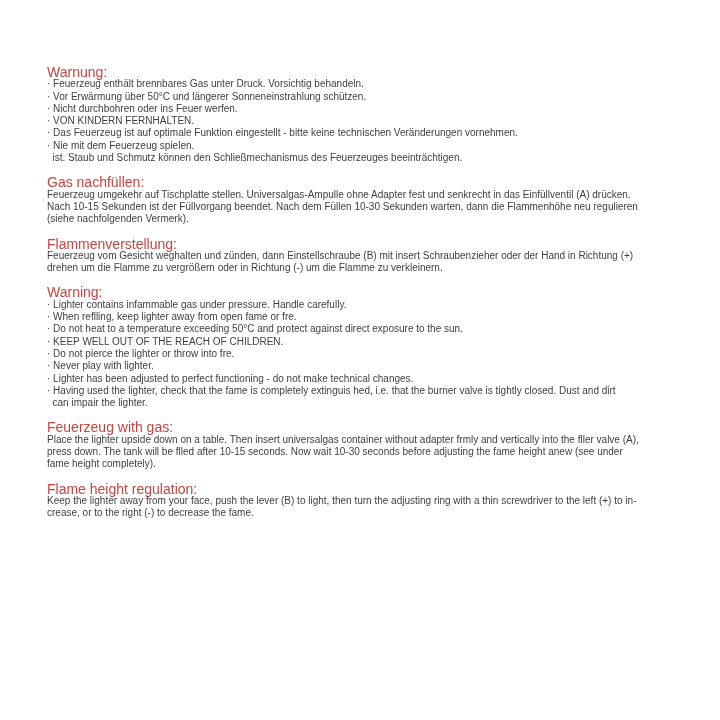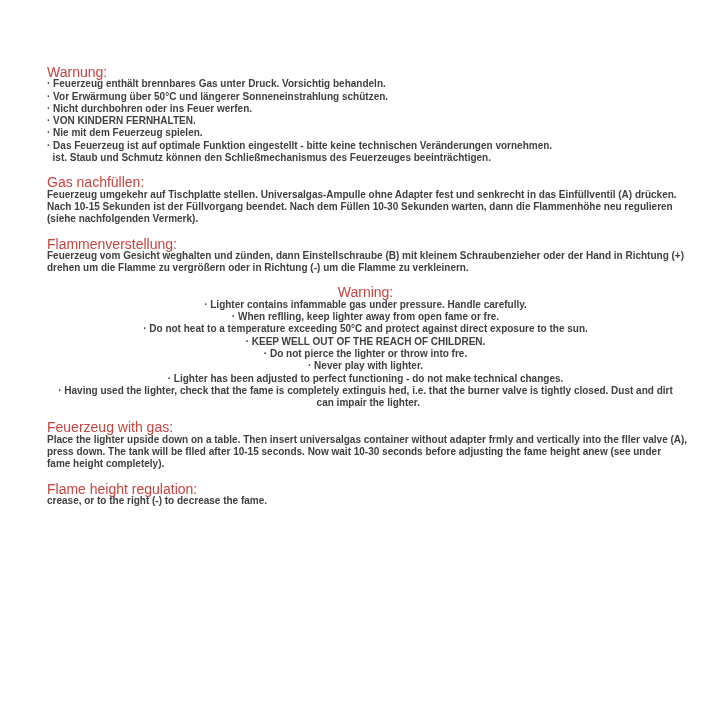--- a/index.html
+++ b/index.html
@@ -24,63 +24,62 @@
     left: 47px;
     top: 66px;
     right: 36px;
   }
   .section {
     margin: 0 0 12px 0;
   }
   
   .section:nth-child(4) {
     margin-top: 2px;
-    text-align: center;
   }
   .heading {
     font-size: 14px;
     line-height: 12.3px;
     font-weight: 400;
     color: var(--heading-color, #c8443f);
     white-space: pre;
     margin: 0;
   }
   .line {
     font-size: 10px;
     line-height: 12.3px;
-    font-weight: 700;
+    font-weight: 400;
     color: var(--body-color, #3f3f3f);
     white-space: pre;
     margin: 0;
   }
 </style>
 </head>
 <body>
 
 <div class="page">
   <div class="sections" id="sections">
       <section class="section">
         <div class="heading">Warnung:</div>
         <div class="line">· Feuerzeug enthält brennbares Gas unter Druck. Vorsichtig behandeln.</div>
         <div class="line">· Vor Erwärmung über 50°C und längerer Sonneneinstrahlung schützen.</div>
         <div class="line">· Nicht durchbohren oder ins Feuer werfen.</div>
         <div class="line">· VON KINDERN FERNHALTEN.</div>
+        <div class="line">· Das Feuerzeug ist auf optimale Funktion eingestellt - bitte keine technischen Veränderungen vornehmen.</div>
         <div class="line">· Nie mit dem Feuerzeug spielen.</div>
-        <div class="line">· Das Feuerzeug ist auf optimale Funktion eingestellt - bitte keine technischen Veränderungen vornehmen.</div>
         <div class="line">  ist. Staub und Schmutz können den Schließmechanismus des Feuerzeuges beeinträchtigen.</div>
       </section>
       <section class="section">
         <div class="heading">Gas nachfüllen:</div>
         <div class="line">Feuerzeug umgekehr auf Tischplatte stellen. Universalgas-Ampulle ohne Adapter fest und senkrecht in das Einfüllventil (A) drücken.</div>
         <div class="line">Nach 10-15 Sekunden ist der Füllvorgang beendet. Nach dem Füllen 10-30 Sekunden warten, dann die Flammenhöhe neu regulieren</div>
         <div class="line">(siehe nachfolgenden Vermerk).</div>
       </section>
       <section class="section">
         <div class="heading">Flammenverstellung:</div>
-        <div class="line">Feuerzeug vom Gesicht weghalten und zünden, dann Einstellschraube (B) mit kleinem Schraubenzieher oder der Hand in Richtung (+)</div>
+        <div class="line">Feuerzeug vom Gesicht weghalten und zünden, dann Einstellschraube (B) mit insert Schraubenzieher oder der Hand in Richtung (+)</div>
         <div class="line">drehen um die Flamme zu vergrößern oder in Richtung (-) um die Flamme zu verkleinern.</div>
       </section>
       <section class="section">
         <div class="heading">Warning:</div>
         <div class="line">· Lighter contains infammable gas under pressure. Handle carefully.</div>
         <div class="line">· When reflling, keep lighter away from open fame or fre.</div>
         <div class="line">· Do not heat to a temperature exceeding 50°C and protect against direct exposure to the sun.</div>
         <div class="line">· KEEP WELL OUT OF THE REACH OF CHILDREN.</div>
         <div class="line">· Do not pierce the lighter or throw into fre.</div>
         <div class="line">· Never play with lighter.</div>
@@ -89,16 +88,17 @@
         <div class="line">  can impair the lighter.</div>
       </section>
       <section class="section">
         <div class="heading">Feuerzeug with gas:</div>
         <div class="line">Place the lighter upside down on a table. Then insert universalgas container without adapter frmly and vertically into the fller valve (A),</div>
         <div class="line">press down. The tank will be flled after 10-15 seconds. Now wait 10-30 seconds before adjusting the fame height anew (see under</div>
         <div class="line">fame height completely).</div>
       </section>
       <section class="section">
         <div class="heading">Flame height regulation:</div>
+        <div class="line">Keep the lighter away from your face, push the lever (B) to light, then turn the adjusting ring with a thin screwdriver to the left (+) to in-</div>
         <div class="line">crease, or to the right (-) to decrease the fame.</div>
       </section>
     </div>
 </div>
 
 </body></html>

